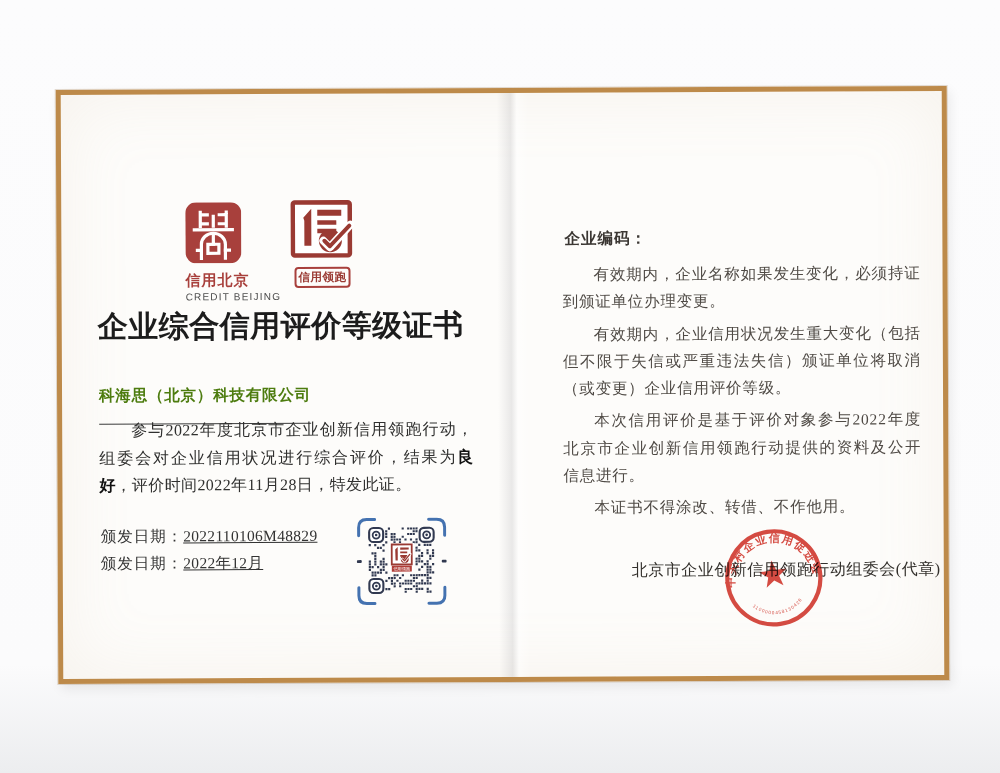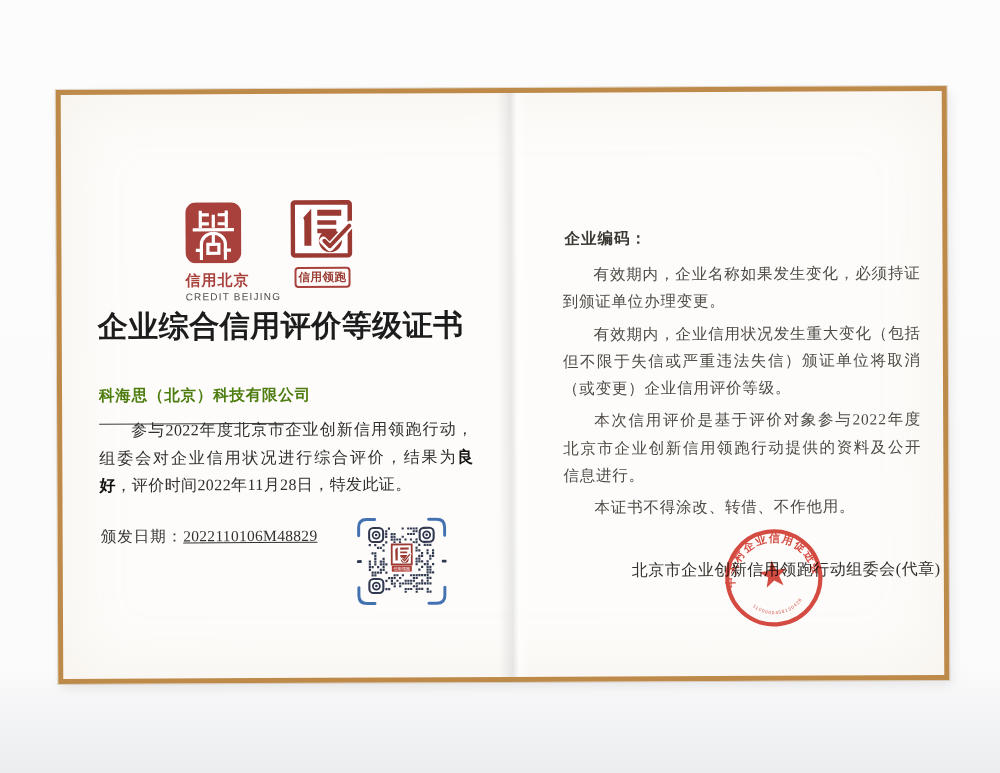--- a/index.html
+++ b/index.html
@@ -117,20 +117,23 @@
 
       <h1 class="title">企业综合信用评价等级证书</h1>
 
       <div class="company">科海思（北京）科技有限公司</div>
 
       <p class="body-par"><span>参与2022年度北京市企业创新信用领跑行动，组委会对企业信用状况进行综合评价，结果为</span><b>良好</b><span>，评价时间2022年11月28日，特发此证。</span></p>
 
       <div class="fields">
         <div class="row">
           <span class="flabel">颁发日期：</span><span class="fvalue">2022110106M48829</span>
+        </div>
+        <div class="row">
+          <span class="flabel">颁发日期：</span><span class="fvalue">2022年12月</span>
         </div>
       </div>
 
       <div class="qr">
         <svg width="90" height="88" viewBox="0 0 90 88">
 
           <g id="qr-mods">
               <rect x="31.25" y="10.00" width="2.15" height="2.15" fill="#313950"></rect>
               <rect x="45.00" y="10.00" width="2.15" height="2.15" fill="#313950"></rect>
               <rect x="50.50" y="10.00" width="2.15" height="2.15" fill="#313950"></rect>

